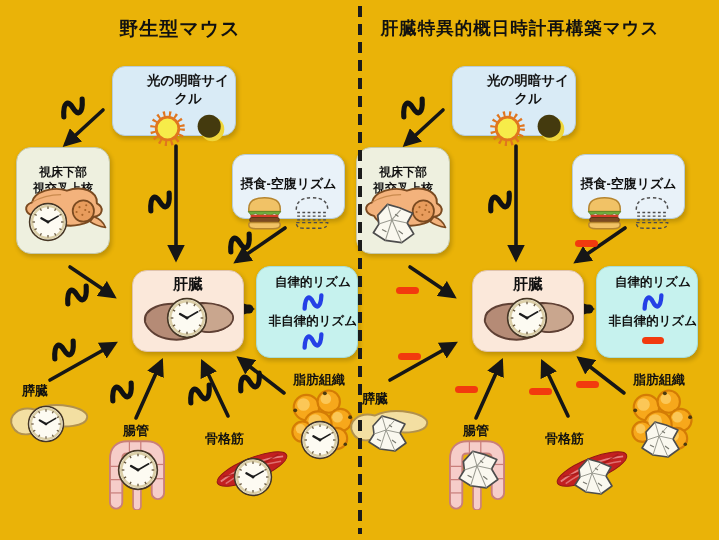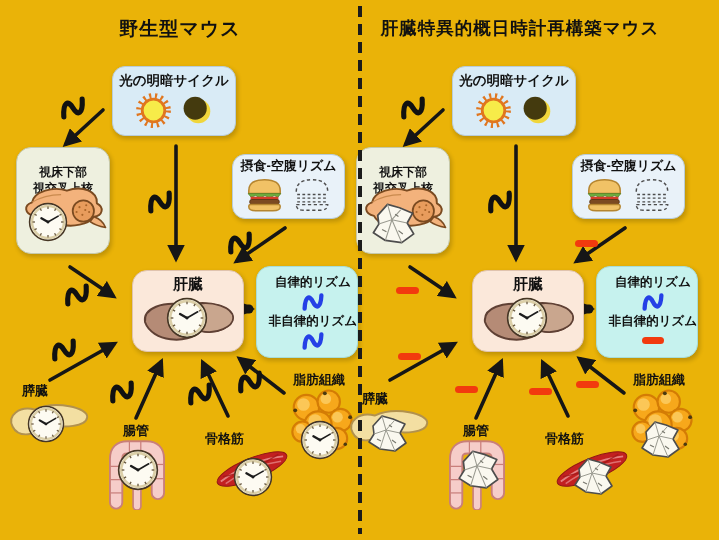--- a/index.html
+++ b/index.html
@@ -22,29 +22,29 @@
   .panel-title{position:absolute;top:16px;left:0;width:100%;text-align:center;
     font-weight:700;font-size:19px;letter-spacing:1px;z-index:4;}
   #panel-right .panel-title{font-size:17.5px;}
   .divider{position:absolute;left:358px;top:6px;width:4px;height:528px;z-index:5;
     background:repeating-linear-gradient(to bottom,#1b1b1b 0 11px,transparent 11px 18px);}
   .arrows{position:absolute;left:0;top:0;z-index:1;}
   .box{position:absolute;z-index:2;border-radius:13px;box-shadow:1.5px 2.5px 4px rgba(0,0,0,.18);
     box-sizing:border-box;text-align:center;}
   .box-label{font-weight:700;}
   .light-box{left:112px;top:66px;width:124px;height:70px;background:var(--light-box-bg);
-    border:1px solid #b9ccd8;}
+    border:1px solid #b9ccd8;padding-left:28px;}
   .light-box .box-label{font-size:13.5px;margin-top:5px;}
   .light-icons{display:flex;justify-content:center;align-items:center;gap:9px;margin-top:2px;}
   .scn-box{left:16px;top:147px;width:94px;height:107px;background:var(--scn-box-bg);
     border:1px solid #c6c9ab;border-radius:15px;}
   .scn-box .box-label{font-size:12px;line-height:1.3;margin-top:17px;}
   .feeding-box{left:232px;top:154px;width:113px;height:65px;background:var(--feeding-box-bg);
     border:1px solid #b9ccd8;}
-  .feeding-box .box-label{font-size:13px;margin-top:2px;}
+  .feeding-box .box-label{font-size:13px;margin-top:20px;}
   .feeding-icons{display:flex;justify-content:center;align-items:flex-end;gap:6px;margin-top:1px;}
   .liver-box{left:118px;top:270px;width:112px;height:82px;background:var(--liver-box-bg);
     border:1px solid #e0c3ae;border-radius:15px;margin-left:14px;}
   .liver-box .box-label{font-size:15px;margin-top:4px;}
   .output-box{left:256px;top:266px;width:102px;height:92px;background:var(--output-box-bg);
     border:1px solid #a8ddd8;border-radius:14px;display:flex;flex-direction:column;
     align-items:center;justify-content:flex-start;padding-top:7px;gap:1px;padding-left:12px;}
   .output-box .obx-label{font-weight:700;font-size:12.5px;white-space:nowrap;}
   .abs{position:absolute;}
   .organ-label{position:absolute;z-index:3;font-weight:700;font-size:13px;white-space:nowrap;}

